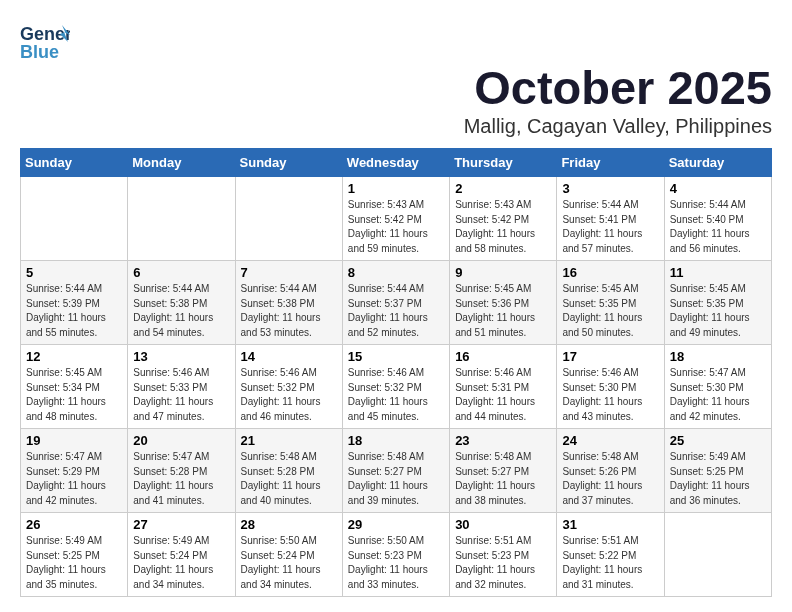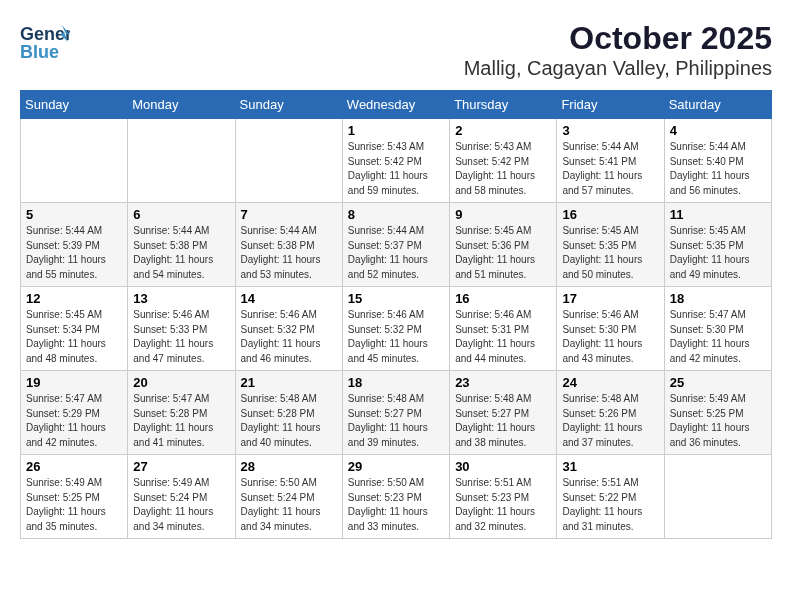--- a/index.html
+++ b/index.html
@@ -13,40 +13,41 @@
     .header {
       display: flex;
       justify-content: space-between;
       align-items: flex-start;
       margin-bottom: 10px;
     }
     .title-block {
       text-align: right;
     }
     .month-title {
-      font-size: 32px;
+      font-size: 47px;
       font-weight: bold;
       color: #1a1a2e;
+      margin-top: 40px;
     }
     .subtitle {
       font-size: 20px;
       color: #333;
     }
     .calendar {
       width: 100%;
       border-collapse: collapse;
       font-size: 11px;
     }
     .calendar th {
       background-color: #2a6ab5;
       color: #fff;
       padding: 6px 4px;
       text-align: left;
       font-size: 13px;
-      font-weight: normal;
+      font-weight: bold;
       border: 1px solid #2a6ab5;
     }
     .calendar td {
       border: 1px solid #ccc;
       padding: 4px 5px;
       vertical-align: top;
       width: 107px;
       min-height: 80px;
       background: #fff;
     }

